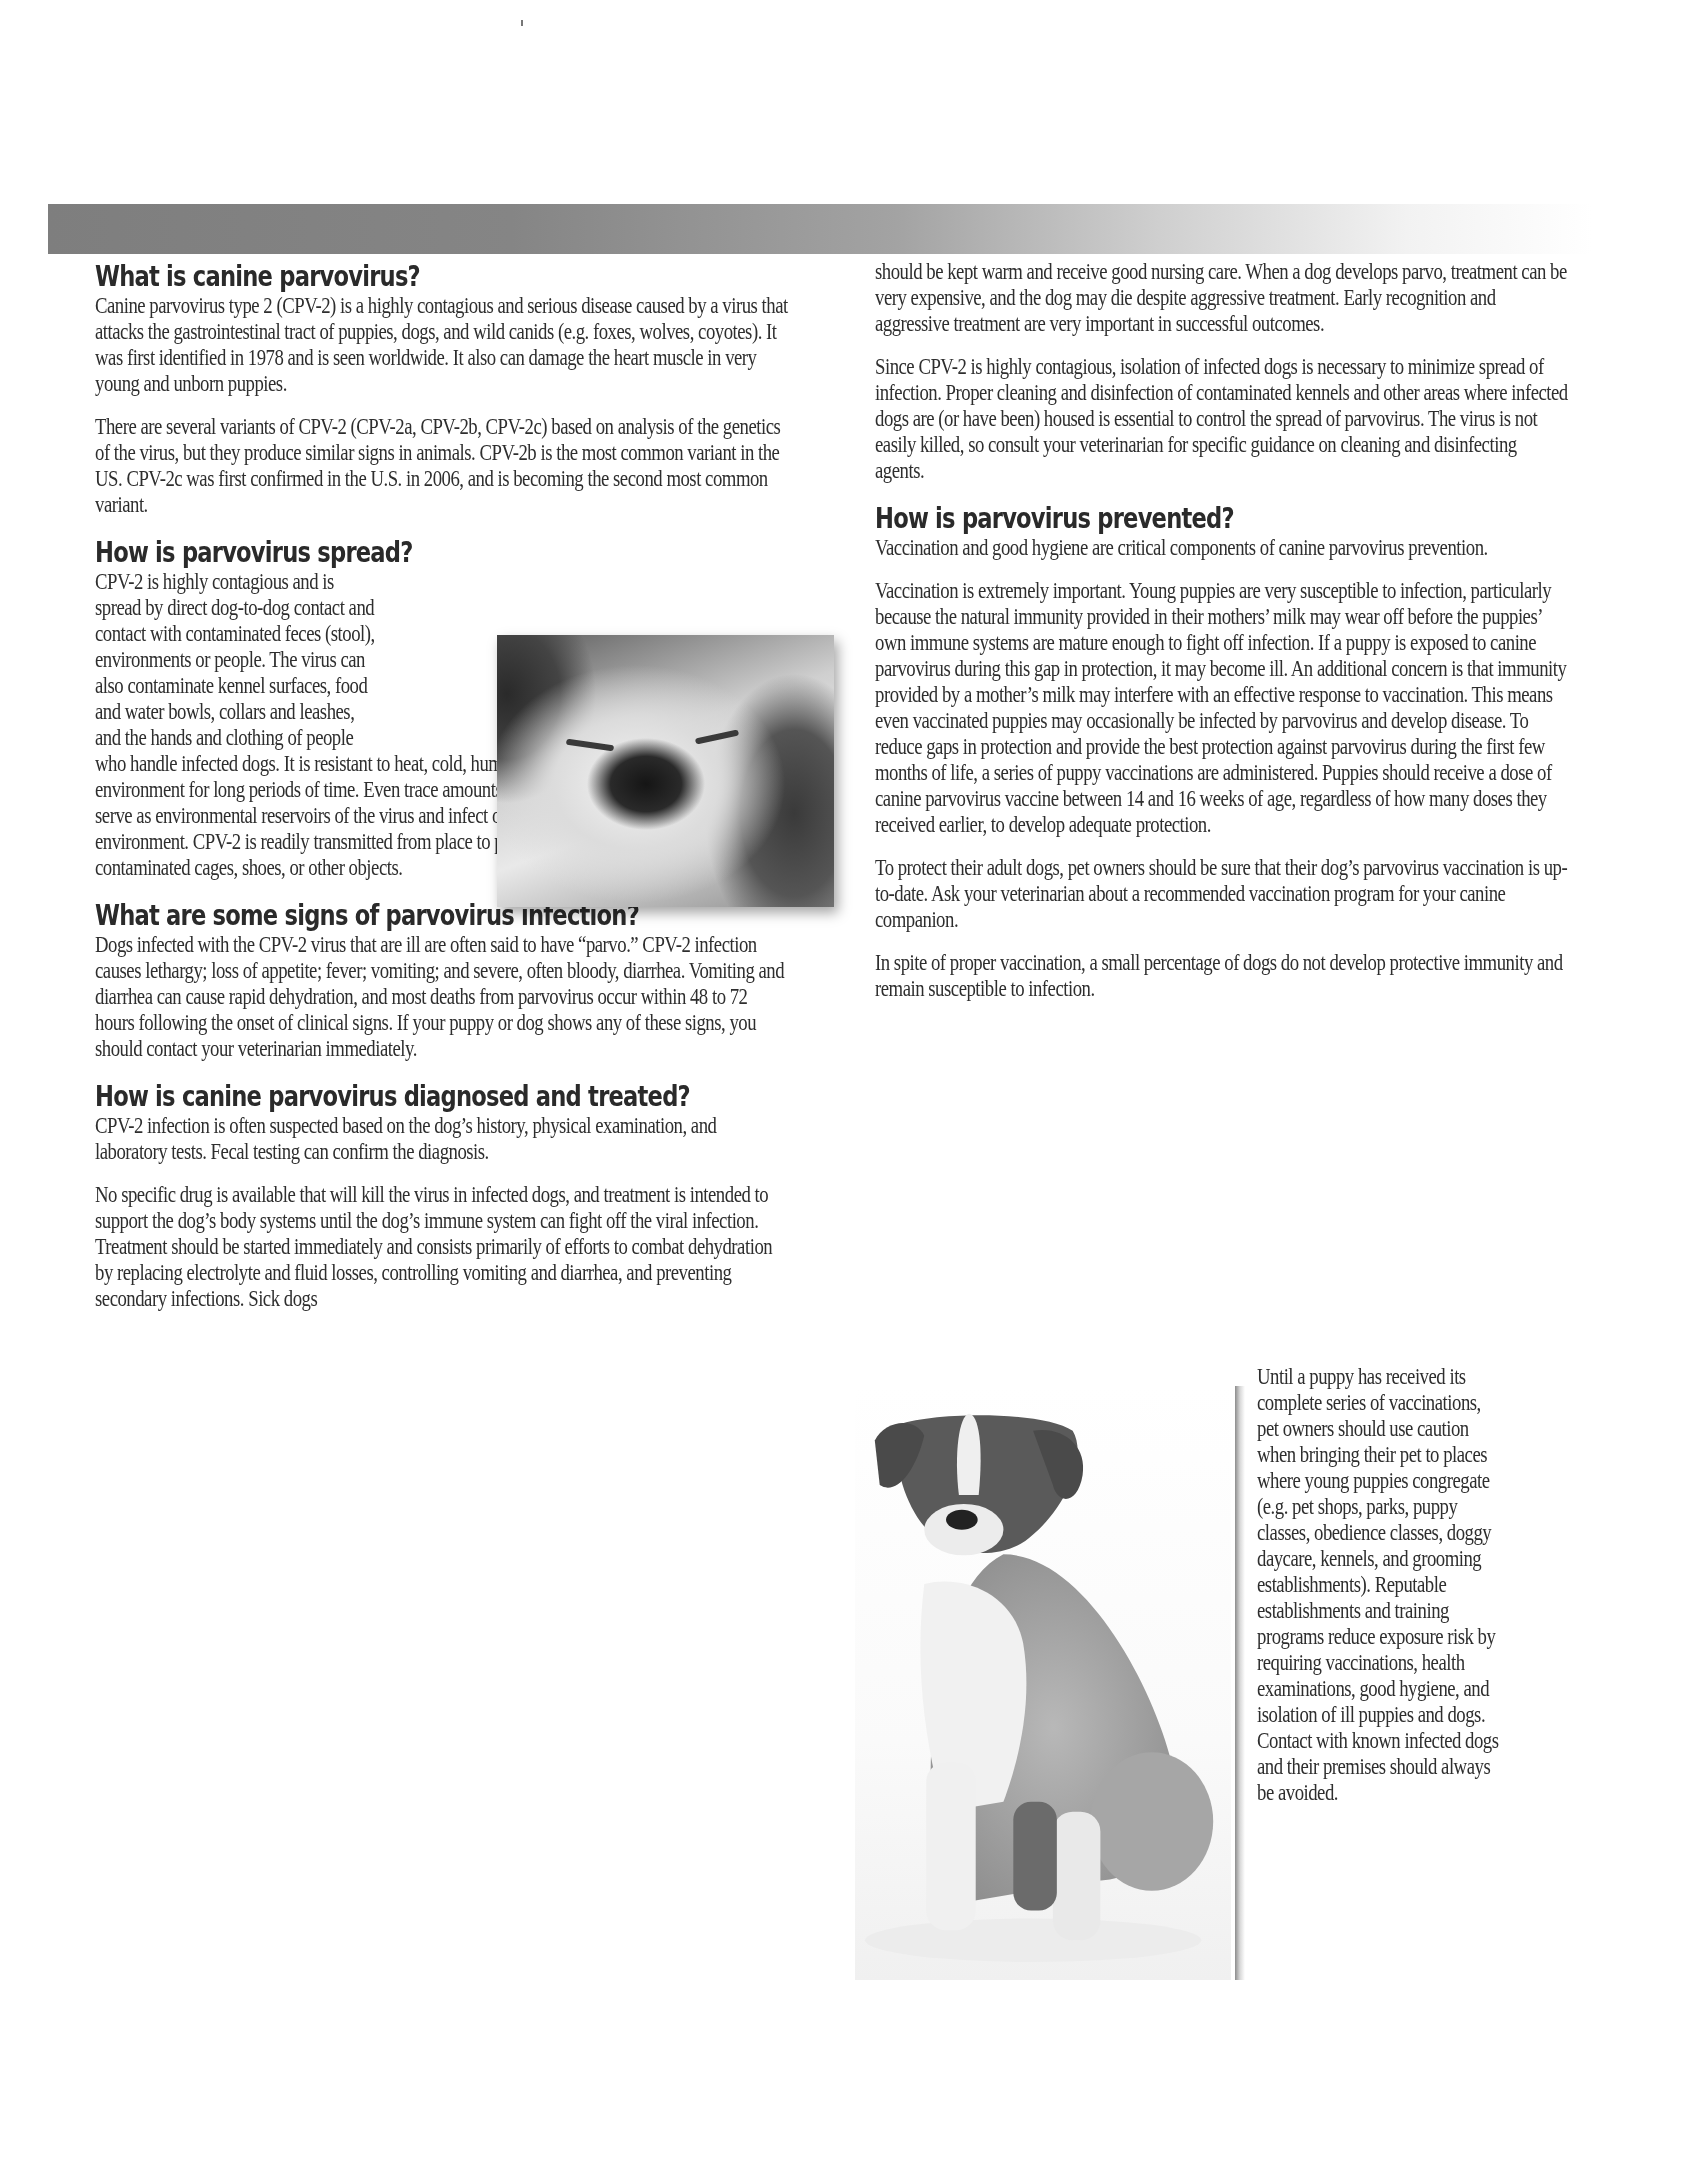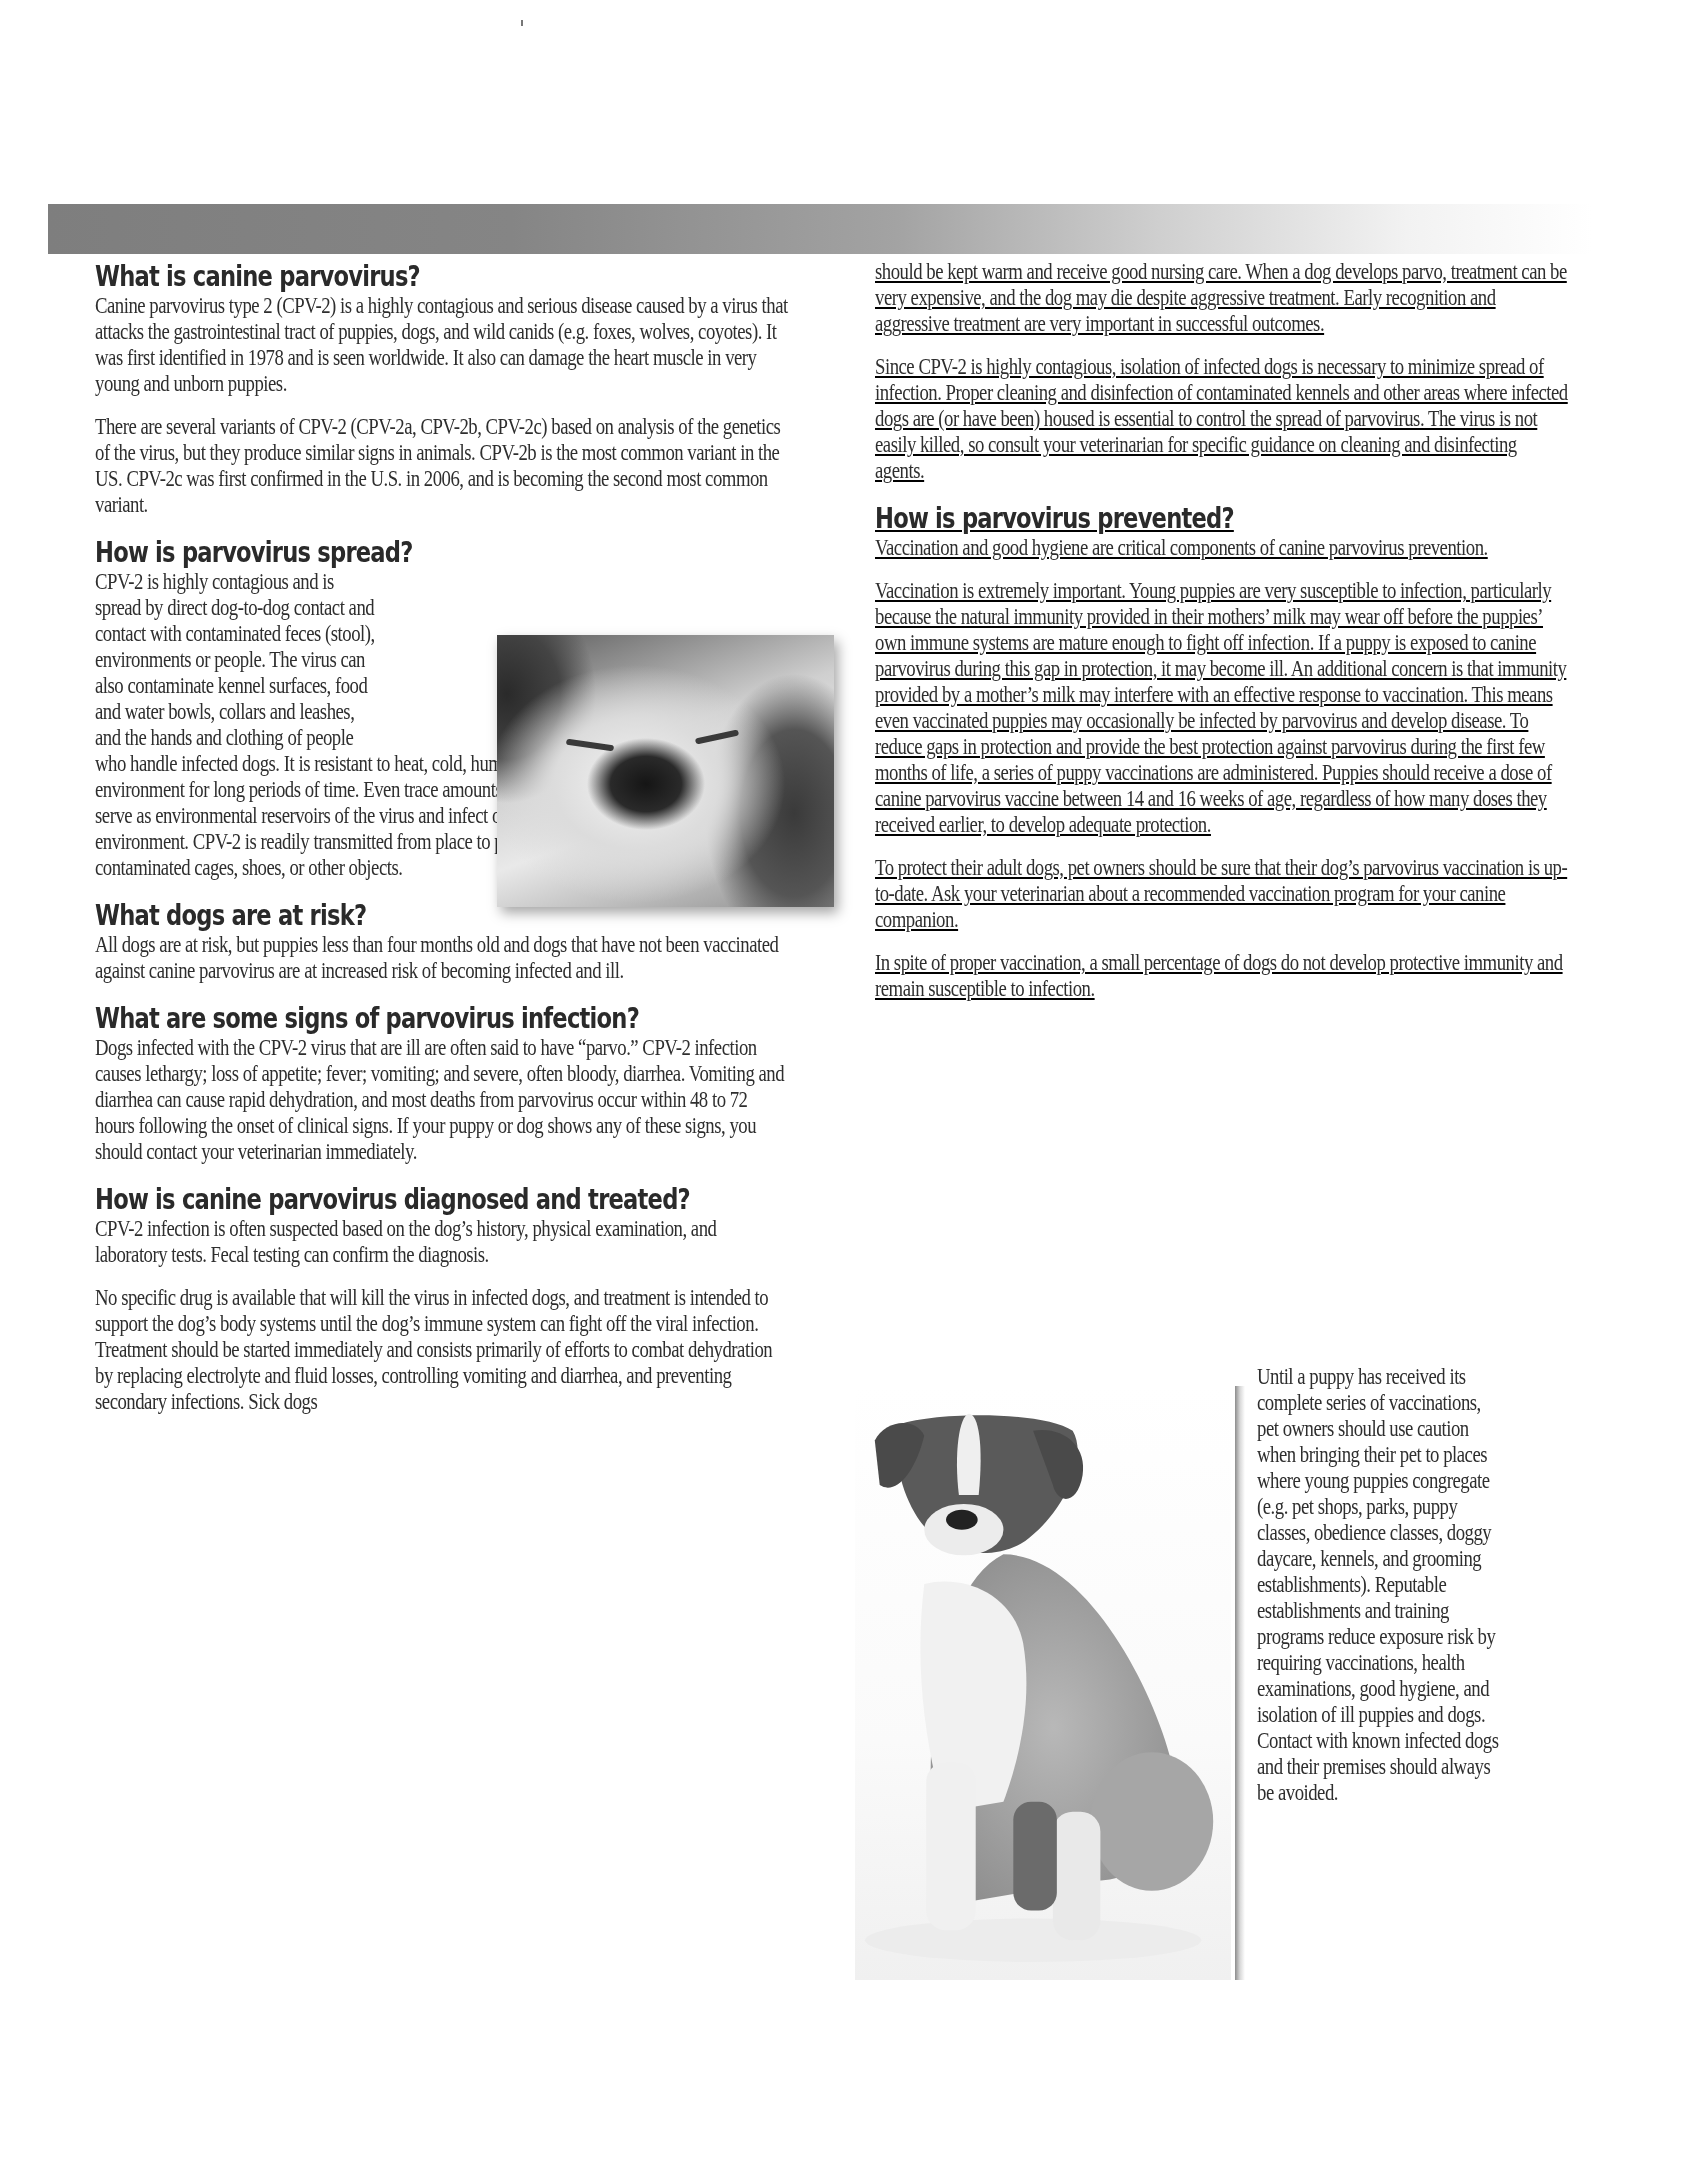--- a/index.html
+++ b/index.html
@@ -5,21 +5,21 @@
   html, body { margin: 0; padding: 0; background: #ffffff; }
   body { width: 1683px; height: 2178px; position: relative; overflow: hidden; }
   .page { position: absolute; left: 0; top: 0; width: 1683px; height: 2178px; background: #ffffff; padding-left: 32px; }
   .speck { position: absolute; left: 521px; top: 20px; width: 2px; height: 6px; background: #777; }
   .banner {
     position: absolute; left: 48px; top: 204px; width: 1544px; height: 50px;
     background: linear-gradient(to right, #7e7e7e 0%, #858585 30%, #a3a3a3 55%, #cfcfcf 72%, #f2f2f2 88%, #ffffff 100%);
   }
   .col { position: absolute; }
   .col-left { left: 95px; top: 259px; width: 713px; }
-  .col-right { left: 875px; top: 259px; width: 713px; text-decoration: underline; }
+  .col-right { left: 875px; top: 259px; width: 713px; }
 
   .h {
     font-family: "DejaVu Sans", sans-serif; font-weight: bold; color: #2a2a2a;
     font-size: 29px; line-height: 34px; margin: 0; letter-spacing: -1px;
     transform: scaleX(0.78); transform-origin: left center; white-space: nowrap;
   }
   .p {
     font-family: "Liberation Serif", serif; color: #2e2e2e;
     font-size: 23px; line-height: 26px; margin: 0 0 17px 0;
     letter-spacing: -0.6px; width: 851px;
@@ -81,24 +81,20 @@
         <div class="narrow-p">spread by direct dog-to-dog contact and</div>
         <div class="narrow-p">contact with contaminated feces (stool),</div>
         <div class="narrow-p">environments or people. The virus can</div>
         <div class="narrow-p">also contaminate kennel surfaces, food</div>
         <div class="narrow-p">and water bowls, collars and leashes,</div>
         <div class="narrow-p">and the hands and clothing of people</div>
       </div>
       <p class="cont-p">who handle infected dogs. It is resistant to heat, cold, humidity, and drying, and can survive in the environment for long periods of time. Even trace amounts of feces containing parvovirus may serve as environmental reservoirs of the virus and infect other dogs that come into the infected environment. CPV-2 is readily transmitted from place to place on the hair or feet of dogs or via contaminated cages, shoes, or other objects.</p>
     </div>
 
-    <div class="sec">
-      <h2 class="h">What dogs are at risk?</h2>
-      <p class="p">All dogs are at risk, but puppies less than four months old and dogs that have not been vaccinated against canine parvovirus are at increased risk of becoming infected and ill.</p>
-    </div>
 
     <div class="sec">
       <h2 class="h">What are some signs of parvovirus infection?</h2>
       <p class="p">Dogs infected with the CPV-2 virus that are ill are often said to have “parvo.” CPV-2 infection causes lethargy; loss of appetite; fever; vomiting; and severe, often bloody, diarrhea. Vomiting and diarrhea can cause rapid dehydration, and most deaths from parvovirus occur within 48 to 72 hours following the onset of clinical signs. If your puppy or dog shows any of these signs, you should contact your veterinarian immediately.</p>
     </div>
 
     <div class="sec">
       <h2 class="h">How is canine parvovirus diagnosed and treated?</h2>
       <p class="p">CPV-2 infection is often suspected based on the dog’s history, physical examination, and laboratory tests. Fecal testing can confirm the diagnosis.</p>
       <p class="p tight">No specific drug is available that will kill the virus in infected dogs, and treatment is intended to support the dog’s body systems until the dog’s immune system can fight off the viral infection. Treatment should be started immediately and consists primarily of efforts to combat dehydration by replacing electrolyte and fluid losses, controlling vomiting and diarrhea, and preventing secondary infections. Sick dogs</p>

